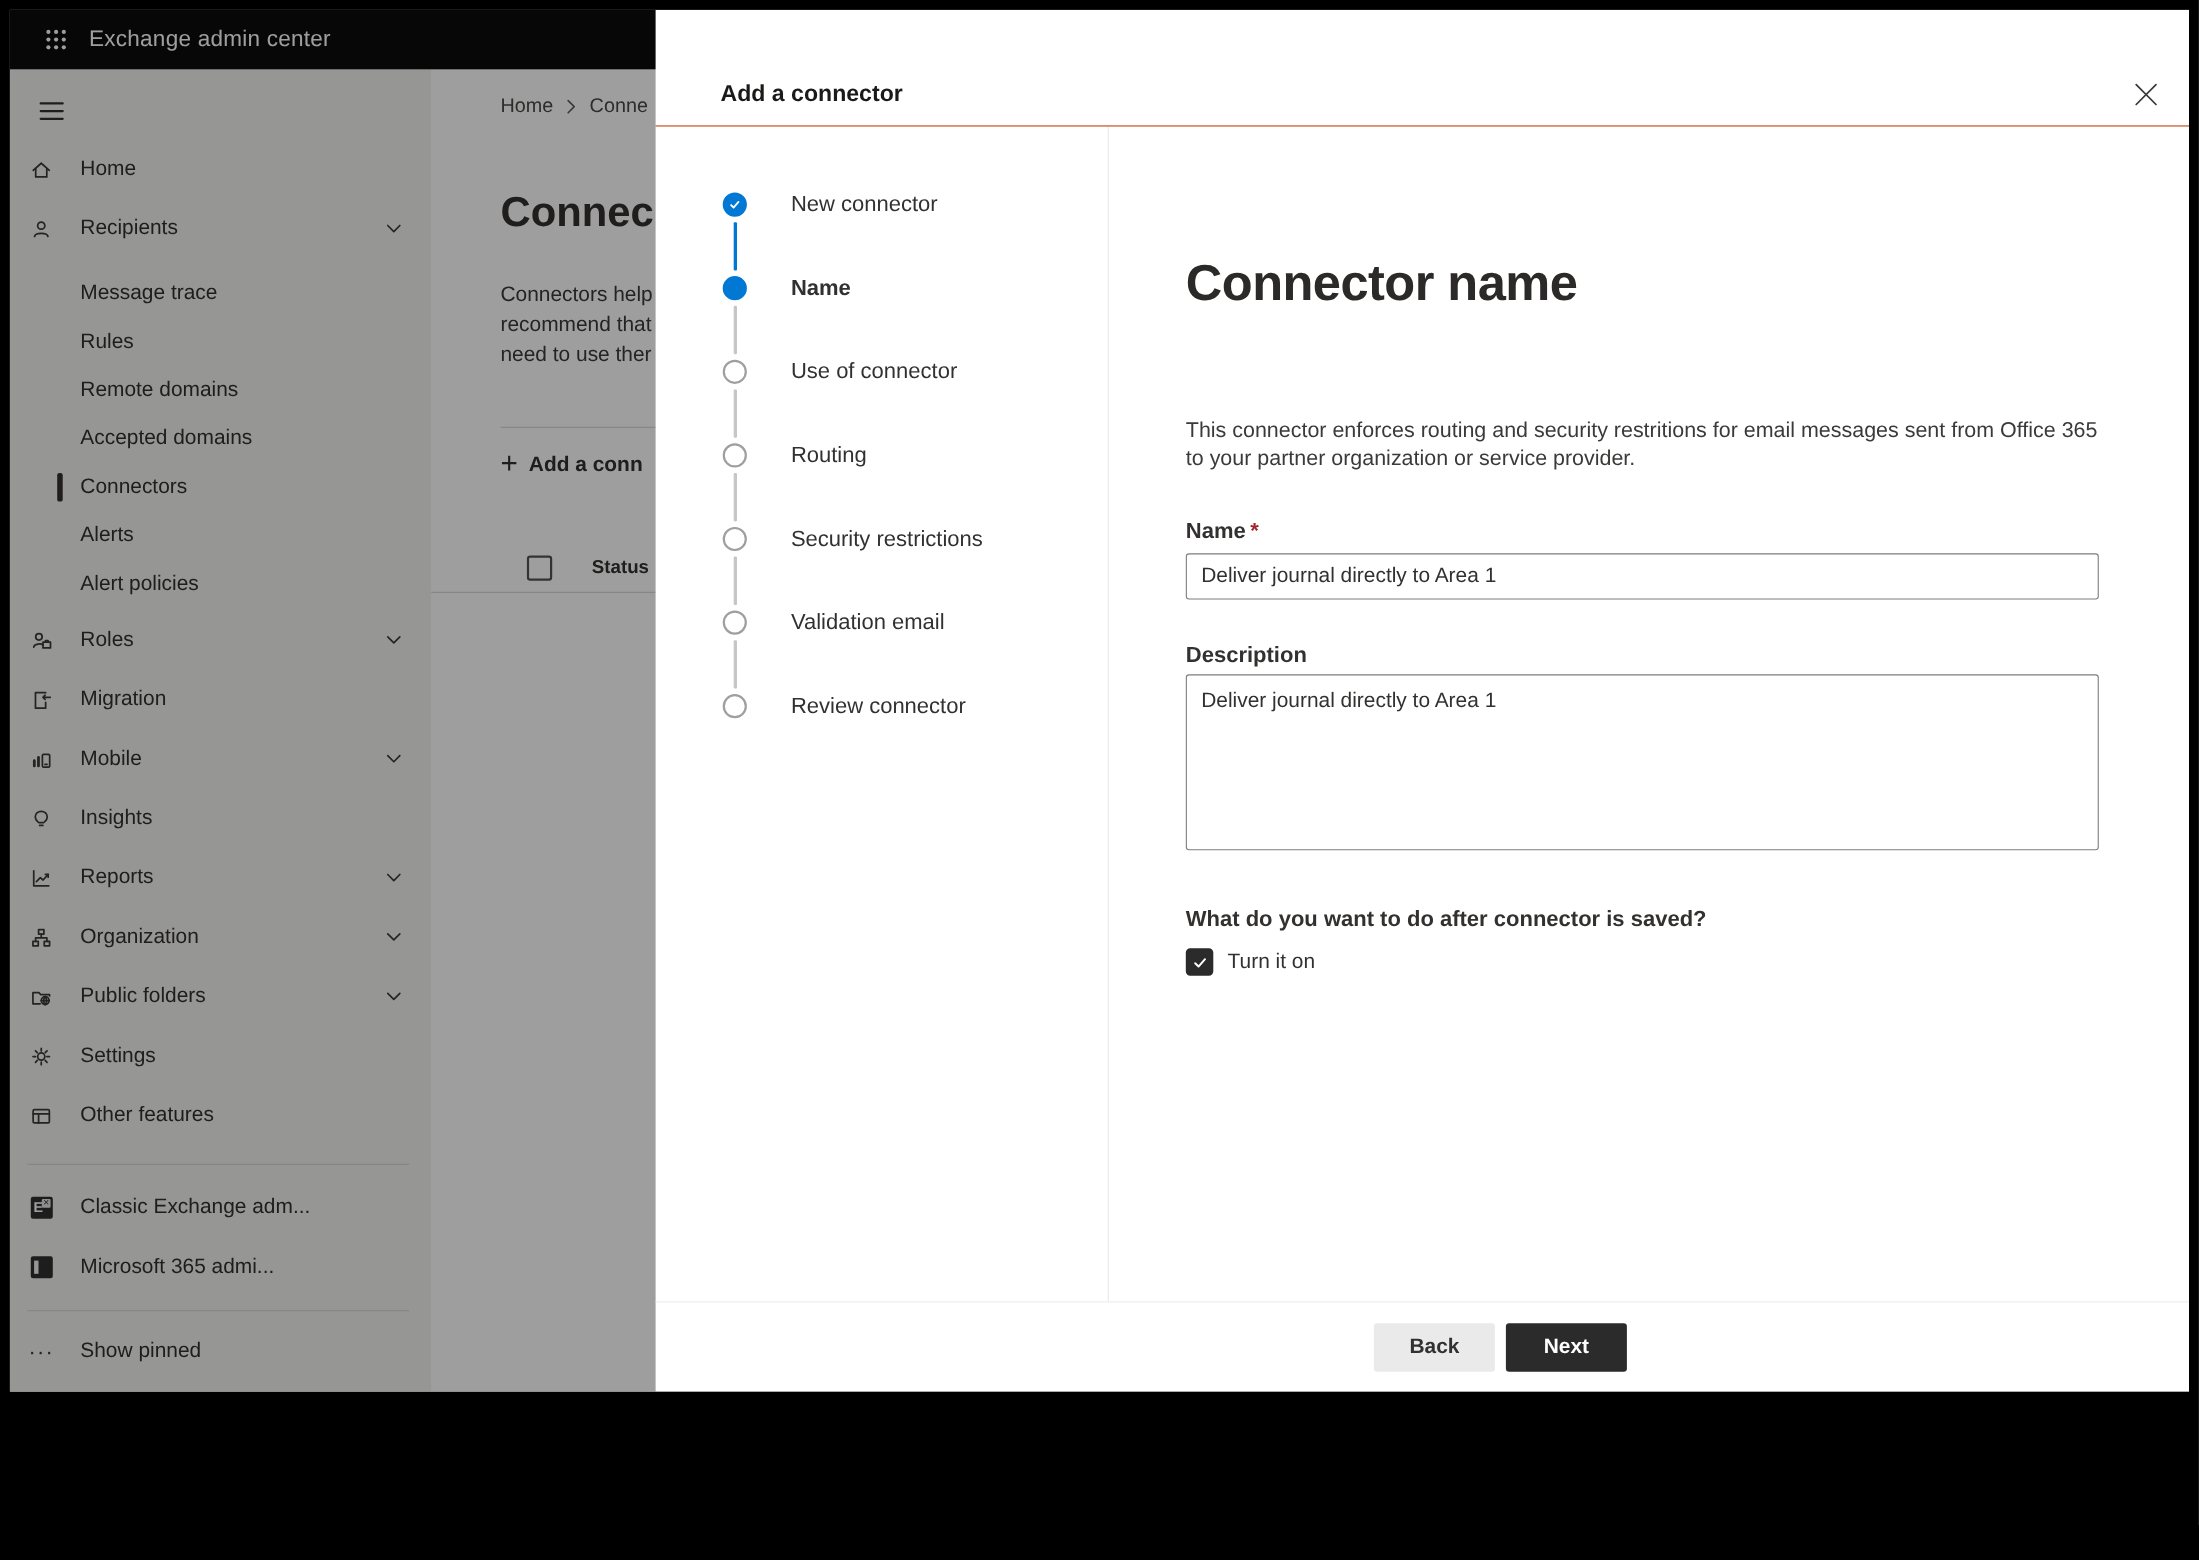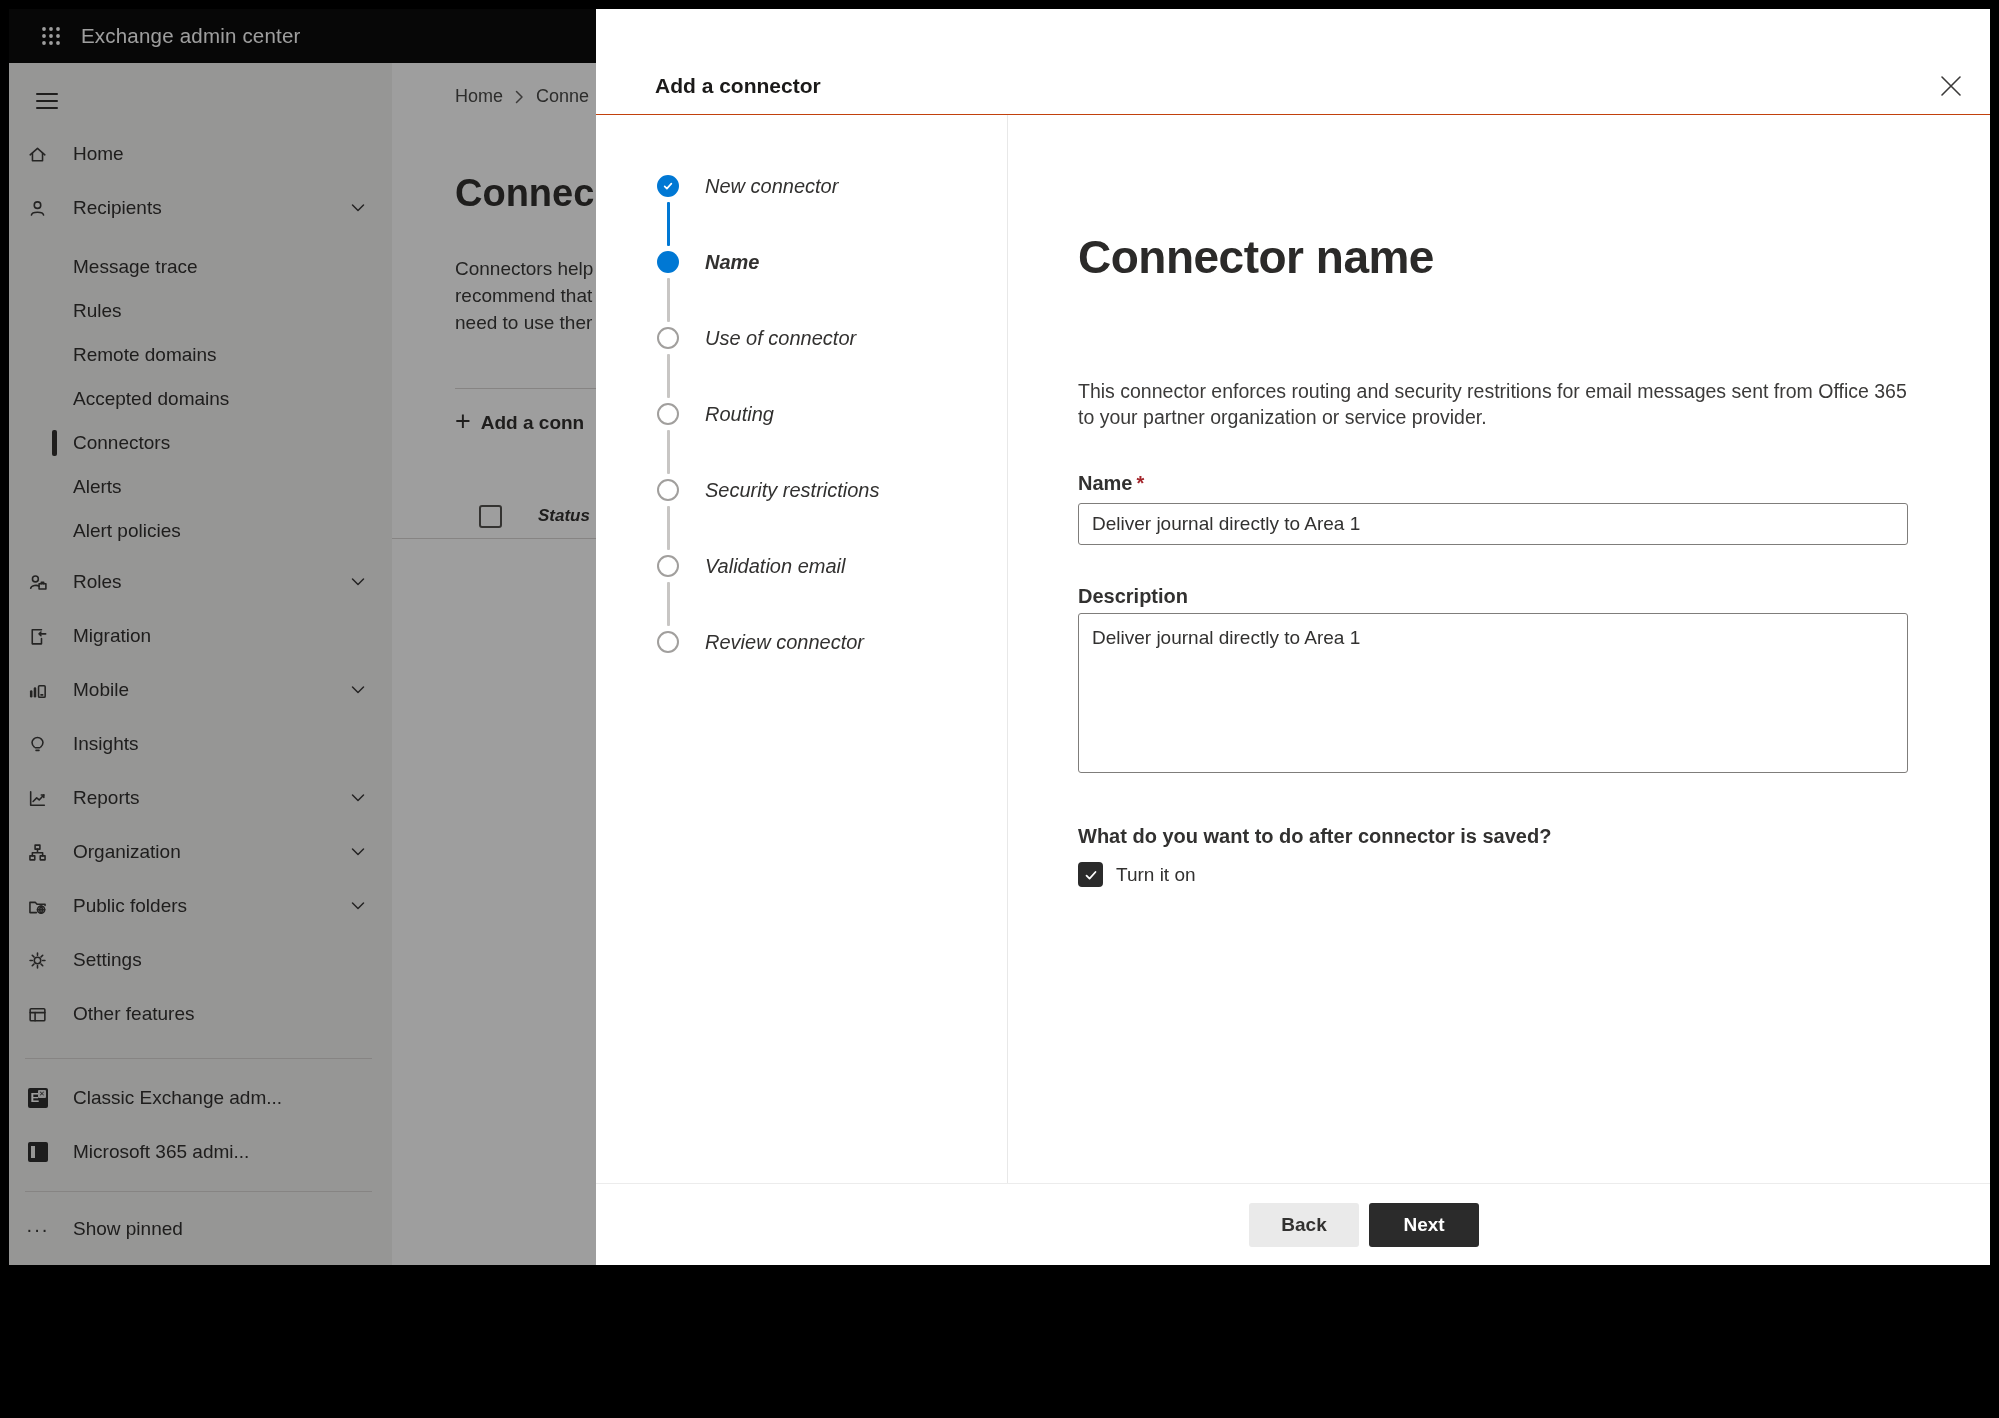--- a/index.html
+++ b/index.html
@@ -51,21 +51,21 @@
   .content { flex: 1; background: #ffffff; position: relative; overflow: hidden; padding-left: 63px; }
   .breadcrumb { margin-top: 23px; font-size: 18px; color: #4a4a48; display: flex; align-items: center; gap: 12px; white-space: nowrap; }
   .crumb { cursor: pointer; }
   .page-title { margin-top: 64px; font-size: 38px; font-weight: 700; color: #323130; line-height: 44px; white-space: nowrap; }
   .page-intro { margin-top: 40px; font-size: 19px; line-height: 27px; color: #3b3a39; white-space: nowrap; }
   .page-divider { border: none; border-top: 1px solid #d8d6d4; margin-top: 52px; margin-right: 0; }
   .add-row { margin-top: 16px; height: 36px; display: flex; align-items: center; font-size: 19px; font-weight: 600; color: #323130; cursor: pointer; white-space: nowrap; }
   .add-row .plus { font-size: 27px; font-weight: 400; margin-right: 10px; margin-top: -3px; }
   .table-head { margin-top: 56px; height: 38px; display: flex; align-items: center; }
   .cb-empty { width: 23px; height: 23px; border: 2px solid #55534f; border-radius: 3px; margin-left: 24px; flex: none; }
-  .col-status { margin-left: 36px; font-size: 17px; font-weight: 600; color: #323130; font-style: italic; }
+  .col-status { margin-left: 36px; font-size: 17px; font-weight: 600; color: #323130; }
   .table-head-divider { border: none; border-top: 1px solid #d8d6d4; margin-top: 3px; margin-left: -63px; }
   
   .overlay { position: absolute; inset: 0; background: rgba(0,0,0,0.38); z-index: 5; }
   
   .modal {
     position: absolute; left: 587px; top: 0; right: 0; bottom: 0;
     background: #fff; z-index: 10; display: flex; flex-direction: column;
   }
   .modal-header { height: 58px; flex: none; border-bottom: 1px solid #c2410c; display: flex; align-items: center; padding-left: 59px; position: relative; margin-top: 48px; }
   .modal-title { font-size: 21px; font-weight: 700; color: #1b1a19; }
@@ -77,21 +77,21 @@
   .step .dot {
     position: absolute; left: 0; top: 0; width: 22px; height: 22px; border-radius: 50%;
     background: #fff; border: 2px solid #a19f9d; display: flex; align-items: center; justify-content: center;
   }
   .step.completed .dot, .step.current .dot { background: #0078d4; border-color: #0078d4; }
   .step .dot svg { display: none; }
   .step.completed .dot svg { display: block; }
   .step .connector { position: absolute; left: 10px; top: 27px; width: 3px; height: 44px; background: #c8c6c4; border-radius: 1px; }
   .step.completed .connector { background: #0078d4; }
   .step:last-child .connector { display: none; }
-  .step-label { margin-left: 48px; font-size: 20px; color: #323130; white-space: nowrap; font-style: italic; }
+  .step-label { margin-left: 62px; font-size: 20px; color: #323130; white-space: nowrap; }
   .step.current .step-label { font-weight: 700; }
   
   .panel { flex: 1; padding-left: 70px; padding-right: 80px; overflow: hidden; }
   .panel-heading { margin-top: 116px; font-size: 46px; font-weight: 700; color: #2b2a29; letter-spacing: -0.5px; line-height: 52px; }
   .panel-desc { margin-top: 95px; font-size: 19.5px; line-height: 26px; color: #3b3a39; }
   .field-label { margin-top: 41px; font-size: 20px; font-weight: 700; color: #323130; line-height: 24px; }
   .req { color: #a4262c; font-weight: 700; margin-left: 4px; }
   .text-input {
     display: block; margin-top: 8px; width: 830px; height: 42px;
     border: 1px solid #7f7d7b; border-radius: 3px; padding: 0 13px;

